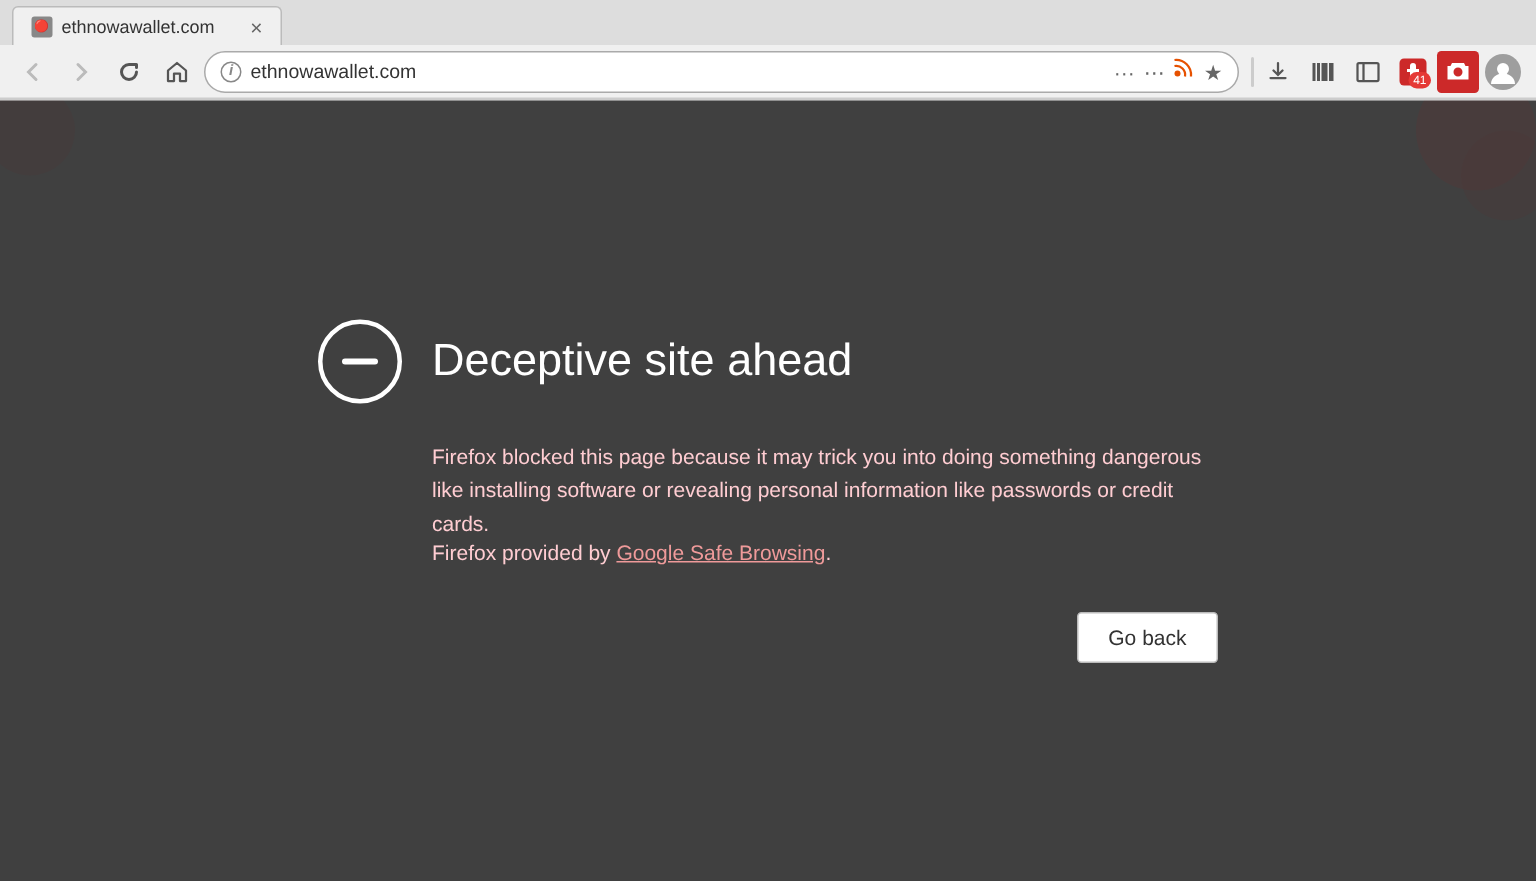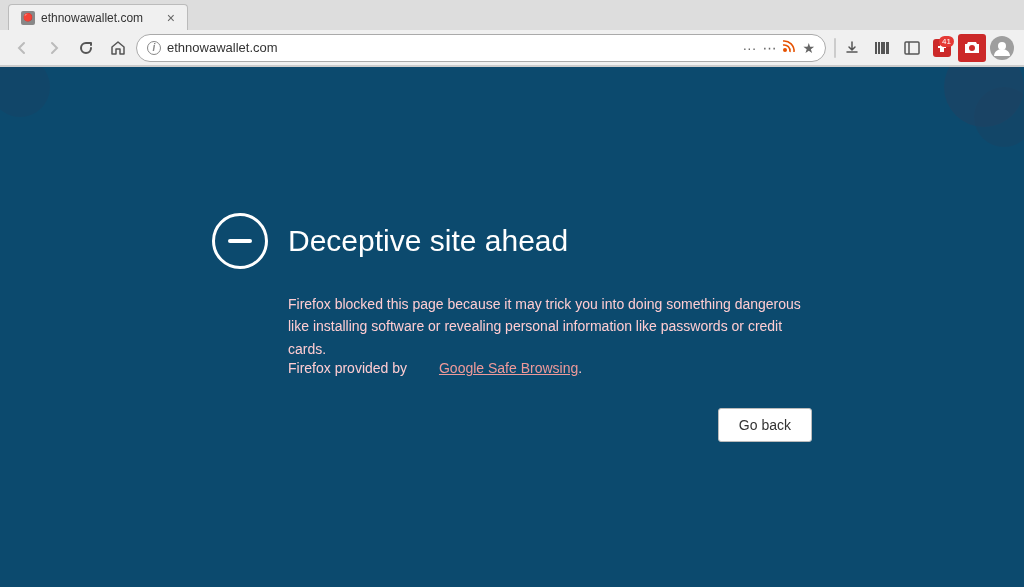--- a/index.html
+++ b/index.html
@@ -130,34 +130,34 @@
       align-items: center;
       justify-content: center;
       cursor: pointer;
       border-radius: 4px;
       font-size: 14px;
       color: #555;
       position: relative;
     }
     .badge {
       position: absolute;
-      top: 2px;
+      top: 14px;
       right: 2px;
       background: #e53935;
       color: white;
       font-size: 8px;
       border-radius: 8px;
       padding: 1px 3px;
       min-width: 14px;
       text-align: center;
     }
 
     
     .page-content {
-      background: #0c4a6e;
+      background: #404040;
       height: calc(587px - 66px);
       display: flex;
       align-items: center;
       justify-content: center;
       position: relative;
     }
 
     .error-container {
       max-width: 680px;
       width: 100%;
@@ -208,21 +208,20 @@
     .advisory-text {
       font-size: 14px;
       color: #ffcdd2;
       margin-bottom: 32px;
     }
 
     .advisory-link {
       color: #ef9a9a;
       text-decoration: underline;
       cursor: pointer;
-      margin-left: 28px;
     }
 
     .error-actions {
       display: flex;
       gap: 8px;
       justify-content: flex-end;
     }
 
     .btn {
       padding: 8px 20px;

